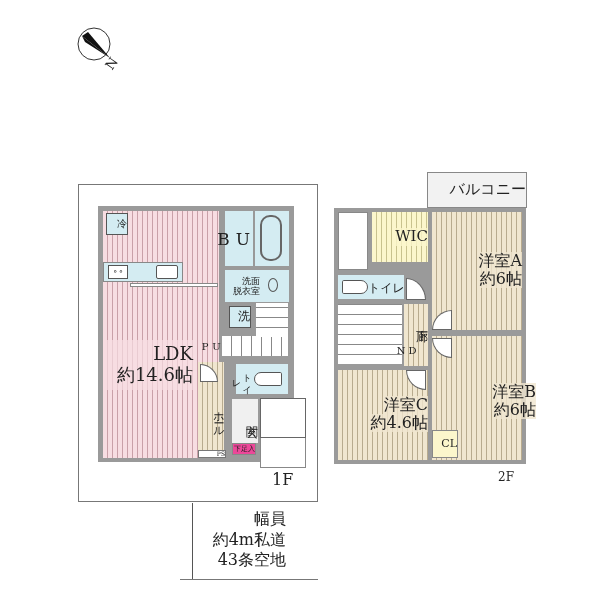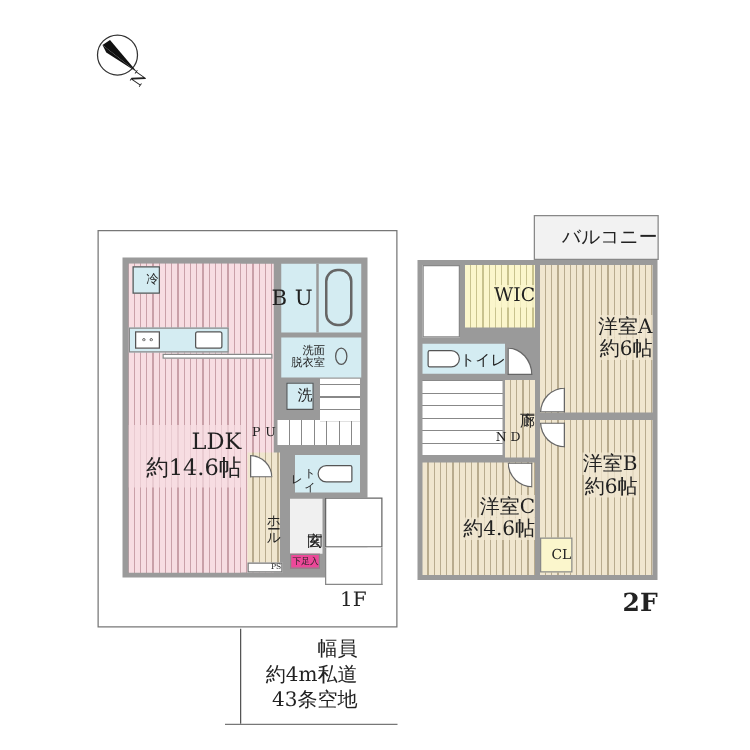--- a/index.html
+++ b/index.html
@@ -134,41 +134,41 @@
 
 <div class="abs beige" style="left:404px;top:304px;width:24px;height:62px;"></div>
 <div class="abs lbl" style="left:404px;top:308px;width:24px;height:26px;">
   <span class="vert" style="font-size:12px;">廊下</span>
 </div>
 <div class="abs lbl" style="left:404px;top:338px;width:14px;height:26px;">
   <span class="vert" style="font-size:10px;">D N</span>
 </div>
 
 <div class="abs beige" style="left:432px;top:336px;width:90px;height:124px;"></div>
-<div class="abs lbl" style="left:432px;top:356px;width:78px;height:48px;font-size:16px;">
+<div class="abs lbl" style="left:432px;top:377px;width:104px;height:48px;font-size:16px;">
   <span style="background:rgba(240,230,207,0.8);">洋室B</span>
   <span style="background:rgba(240,230,207,0.8);">約6帖</span>
 </div>
 
 <div class="abs beige" style="left:338px;top:370px;width:90px;height:90px;"></div>
 <div class="abs lbl" style="left:338px;top:390px;width:90px;height:48px;font-size:16px;">
   <span style="background:rgba(240,230,207,0.8);">洋室C</span>
   <span style="background:rgba(240,230,207,0.8);">約4.6帖</span>
 </div>
 
 <div class="abs lbl" style="left:432px;top:430px;width:26px;height:28px;background:#fbf6cc;border:1px solid #888;">
   <span style="font-size:11px;margin-left:12px;">CL</span>
 </div>
 
 <div class="abs door-arc" style="left:432px;top:310px;width:20px;height:20px;border-radius:100% 0 0 0;"></div>
 <div class="abs door-arc" style="left:432px;top:338px;width:20px;height:20px;border-radius:0 0 0 100%;"></div>
 <div class="abs door-arc" style="left:406px;top:370px;width:20px;height:20px;border-radius:0 0 0 100%;"></div>
 <div class="abs door-arc" style="left:406px;top:278px;width:20px;height:22px;border-radius:0 100% 0 0;"></div>
 
-<div class="abs" style="left:498px;top:470px;font-size:20px;font-weight:bold;">2F</div>
+<div class="abs" style="left:498px;top:470px;font-size:12px;">2F</div>
 
 <div class="abs" style="left:192px;top:503px;width:1px;height:76px;background:#555;"></div>
 <div class="abs" style="left:180px;top:579px;width:138px;height:1px;background:#777;"></div>
 <div class="abs lbl" style="left:196px;top:506px;width:90px;height:68px;font-size:16px;line-height:1.3;">
   <span>幅員</span>
   <span>約4m私道</span>
   <span>43条空地</span>
 </div>
 
 </body></html>

